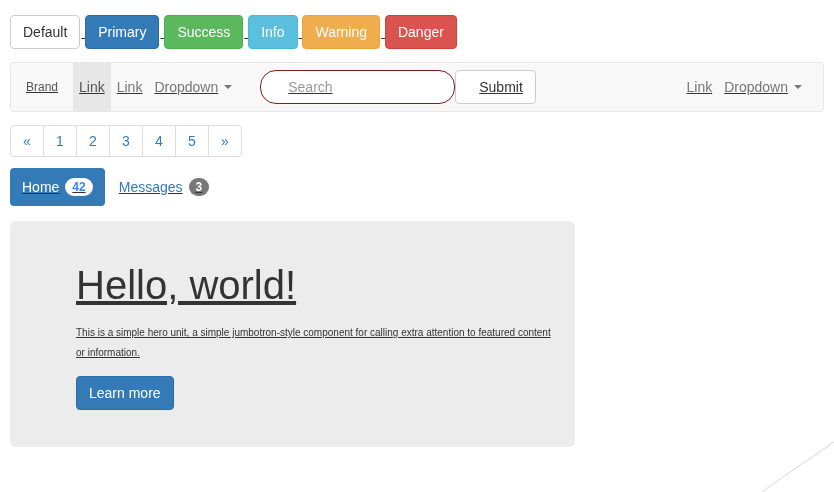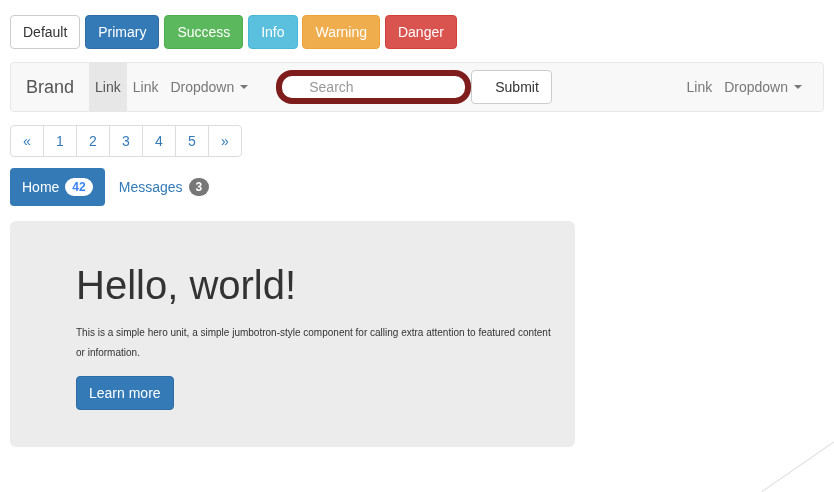--- a/index.html
+++ b/index.html
@@ -7,20 +7,21 @@
   body {
     font-family: "Liberation Sans", sans-serif;
     font-size: 14px;
     color: #333;
     overflow: hidden;
   }
   .page {
     position: relative;
     width: 834px; height: 408px;
     padding: 15px 10px 0 10px;
+    text-decoration: underline;
   }
 
   
   .btn-toolbar { margin-bottom: 13px; }
   .btn {
     display: inline-block;
     font-size: 14px;
     line-height: 20px;
     padding: 6px 12px;
     border: 1px solid transparent;
@@ -44,21 +45,21 @@
     align-items: stretch;
     height: 50px;
     background: #f8f8f8;
     border: 1px solid #e7e7e7;
     border-radius: 4px;
     margin-bottom: 13px;
   }
   .navbar-brand {
     display: flex; align-items: center;
     padding: 0 15px;
-    font-size: 18px;
+    font-size: 12px;
     color: #555;
     text-decoration: none;
   }
   .navbar-nav { display: flex; align-items: stretch; list-style: none; }
   .nav-link {
     display: flex; align-items: center;
     padding: 0 6px;
     color: #777;
     text-decoration: none;
     cursor: pointer;
@@ -72,21 +73,21 @@
     border-right: 4px solid transparent;
     border-top: 4px solid #777;
   }
   .navbar-form {
     display: flex; align-items: center;
     margin-left: 22px;
   }
   .search-input {
     width: 195px; height: 34px;
     padding: 6px 27px;
-    border: 6px solid #7f1d1d;
+    border: 1px solid #7f1d1d;
     border-radius: 16px;
     font-size: 14px;
     color: #555;
     font-family: "Liberation Sans", sans-serif;
     outline: none;
   }
   .search-input::placeholder { color: #999; }
   .navbar-form .btn { margin-right: 0; padding-left: 23px; }
   .navbar-right {
     margin-left: auto;

